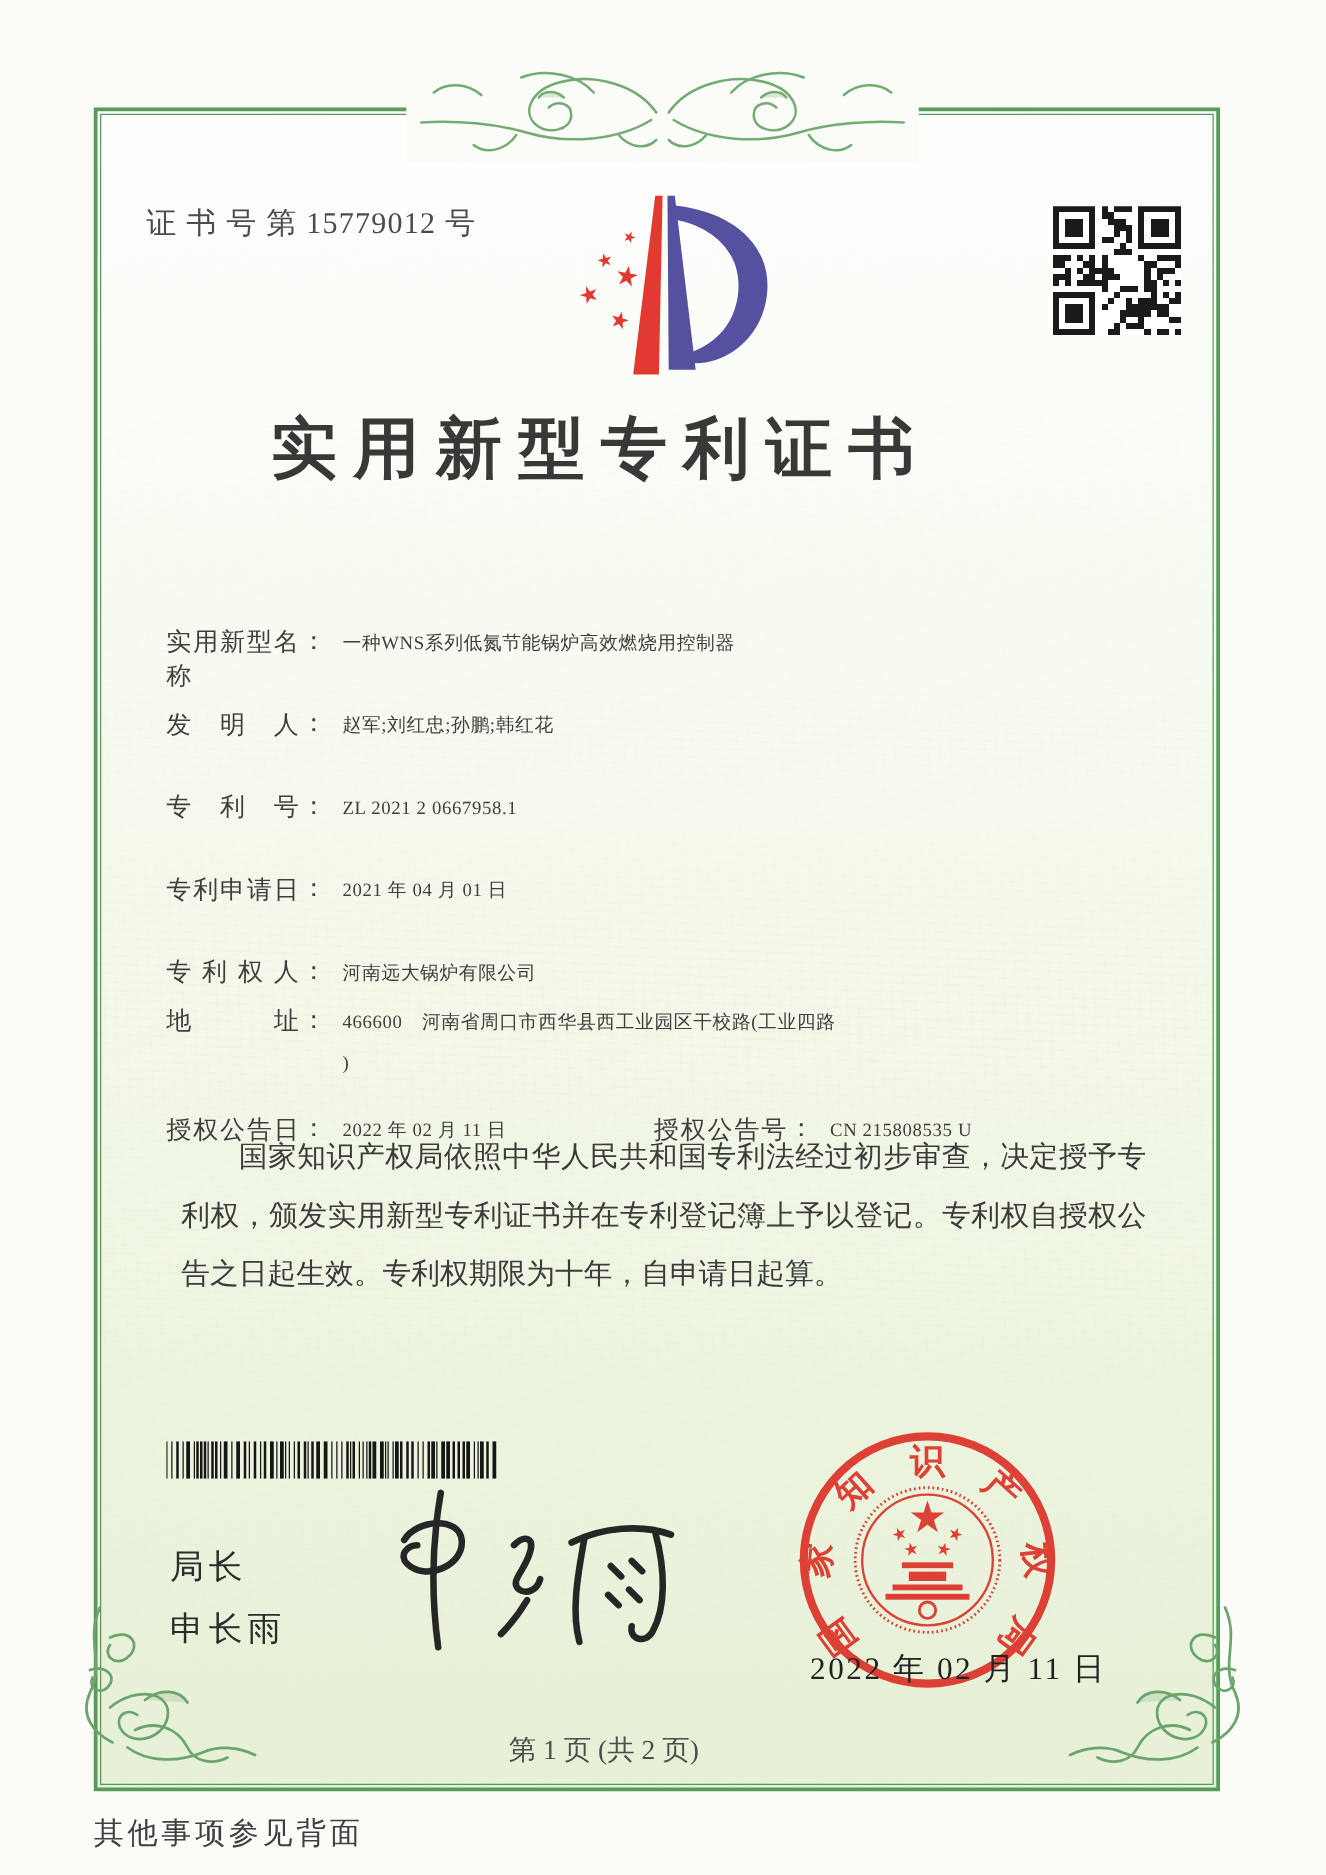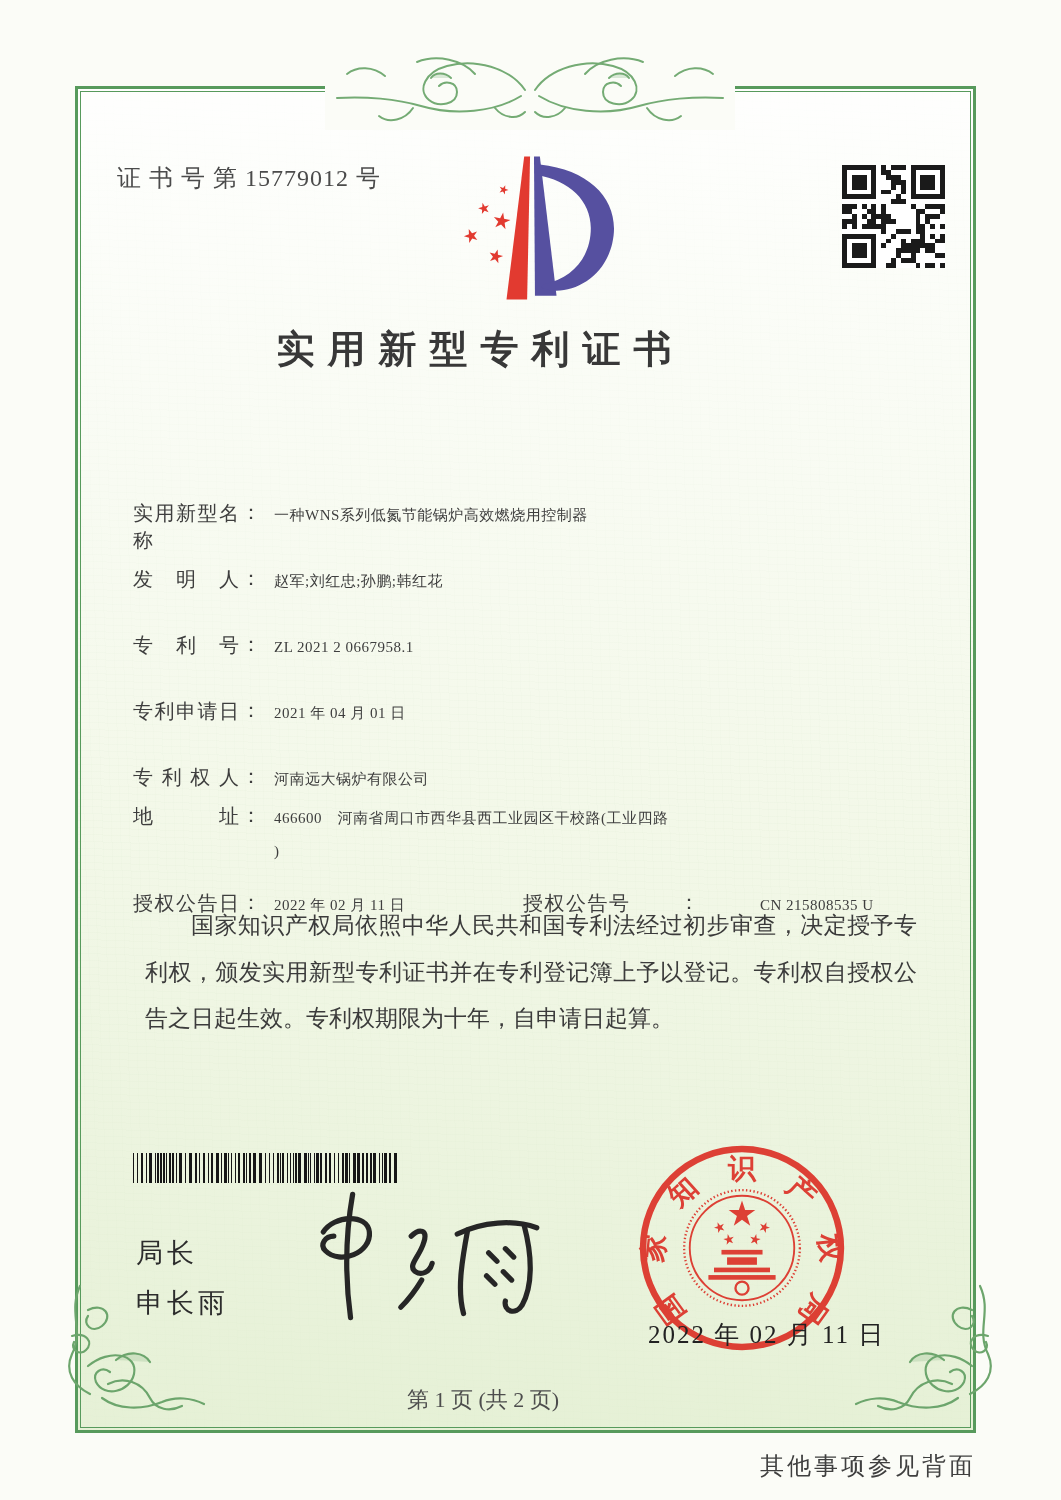--- a/index.html
+++ b/index.html
@@ -17,41 +17,41 @@
   
   .ornament-top{position:absolute;left:325px;top:50px;width:410px;height:80px;background:#fbfcf7;}
   .corner-orn{position:absolute;width:150px;height:160px;}
   .corner-orn.bl{left:58px;top:1282px;}
   .corner-orn.br{left:852px;top:1282px;transform:scaleX(-1);}
   
   .cert-no{position:absolute;left:117px;top:162px;font-size:24px;color:#4b4b4b;letter-spacing:1px;}
   .logo{position:absolute;left:435px;top:148px;width:196px;height:168px;}
   .qr{position:absolute;left:842px;top:165px;width:103px;height:103px;}
   .title{position:absolute;left:75px;top:324px;width:811px;text-align:center;
-         font-size:38px;font-weight:600;letter-spacing:13px;color:#383838;}
+         font-size:53px;font-weight:600;letter-spacing:13px;color:#383838;}
   
   .row{position:absolute;left:133px;display:flex;align-items:flex-start;width:800px;margin-top:44px;}
   .flabel{flex:none;width:106px;text-align:justify;text-align-last:justify;font-size:20px;color:#3e3e3e;padding-top:1px;}
   .fcolon{flex:none;margin:0 13px 0 2px;font-size:20px;color:#3e3e3e;}
   .fvalue{font-size:15px;color:#3e3e3e;line-height:33px;letter-spacing:0.5px;}
   .addr2{display:block;}
-  .grant-group2{position:absolute;left:390px;top:0;display:flex;align-items:flex-start;gap:48px;}
+  .grant-group2{position:absolute;left:390px;top:0;display:flex;align-items:flex-start;}
   
   .paras{position:absolute;left:133px;top:891px;width:796px;}
   .paras p{margin:12px;text-indent:2em;font-size:23px;line-height:46.5px;color:#3b3b3b;text-align:justify;}
   
   .barcode{position:absolute;left:133px;top:1153px;width:266px;height:30px;}
   .director{position:absolute;left:136px;top:1228px;font-family:"Liberation Sans",sans-serif;
             font-size:27px;color:#2c2c2c;line-height:50px;letter-spacing:4px;}
   .signature{position:absolute;left:298px;top:1188px;width:262px;height:136px;}
   .seal{position:absolute;left:630px;top:1136px;width:224px;height:224px;}
   .seal text{font-size:30px;font-weight:bold;fill:#dc3127;text-anchor:middle;font-family:"Liberation Sans",sans-serif;}
   .seal-date{position:absolute;left:648px;top:1318px;font-size:25px;color:#222;letter-spacing:2px;z-index:3;}
   .page-indicator{position:absolute;left:75px;top:1385px;width:816px;text-align:center;font-size:22px;color:#4d4d4d;}
-  .back-note{position:absolute;left:75px;top:1450px;width:901px;text-align:right;font-size:24px;color:#3f3f3f;letter-spacing:3px;}
+  .back-note{position:absolute;left:75px;top:1450px;width:901px;text-align:left;font-size:24px;color:#3f3f3f;letter-spacing:3px;}
   svg{display:block;}
 </style>
 </head>
 <body>
 
 <div class="page">
 
   <div class="border-frame"></div>
 
   <div class="ornament-top">

